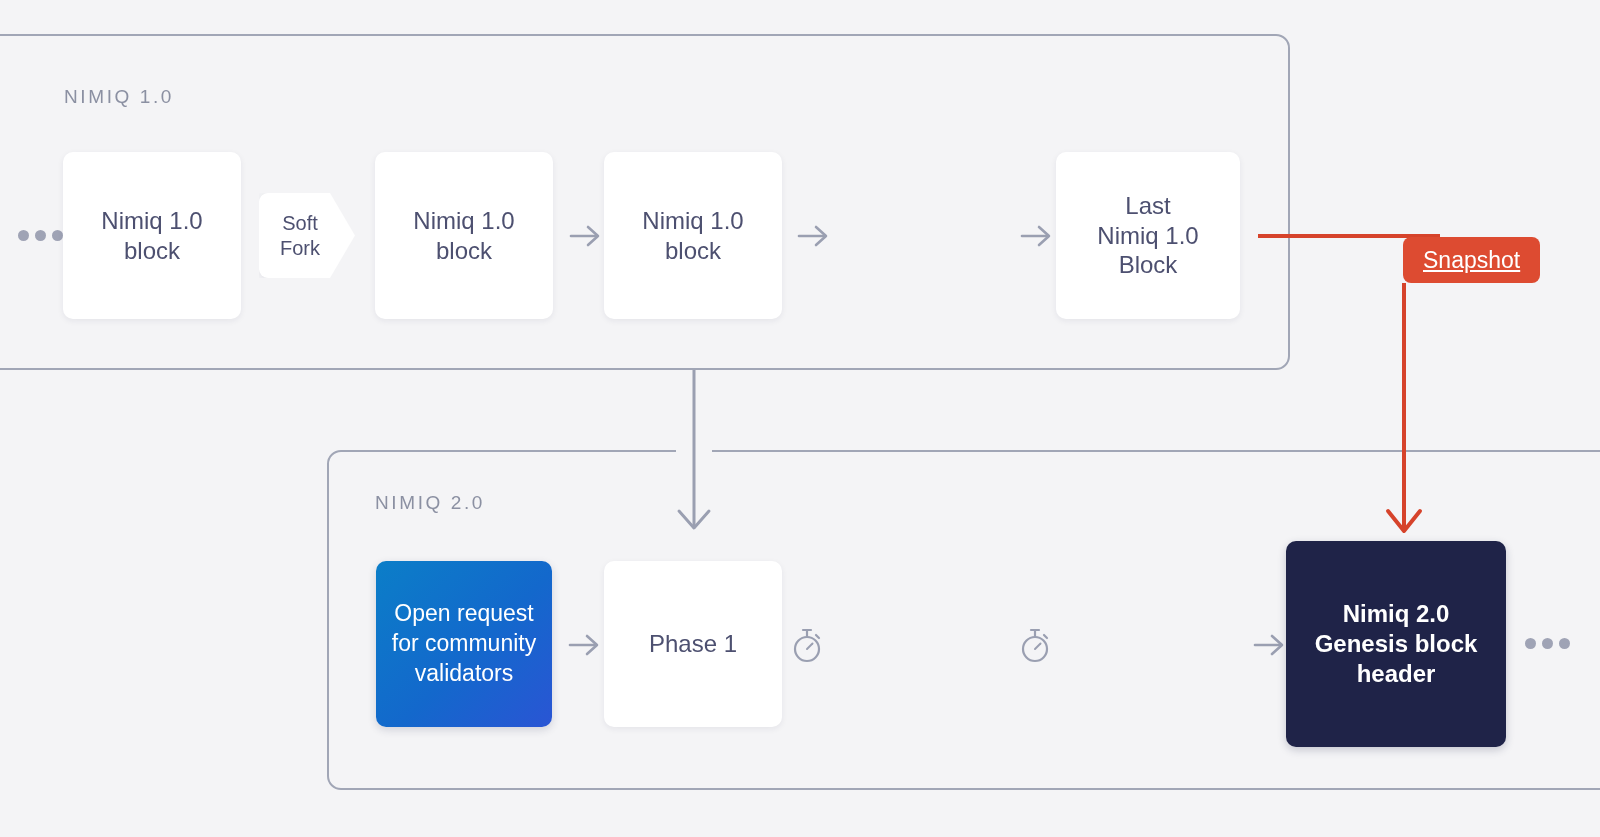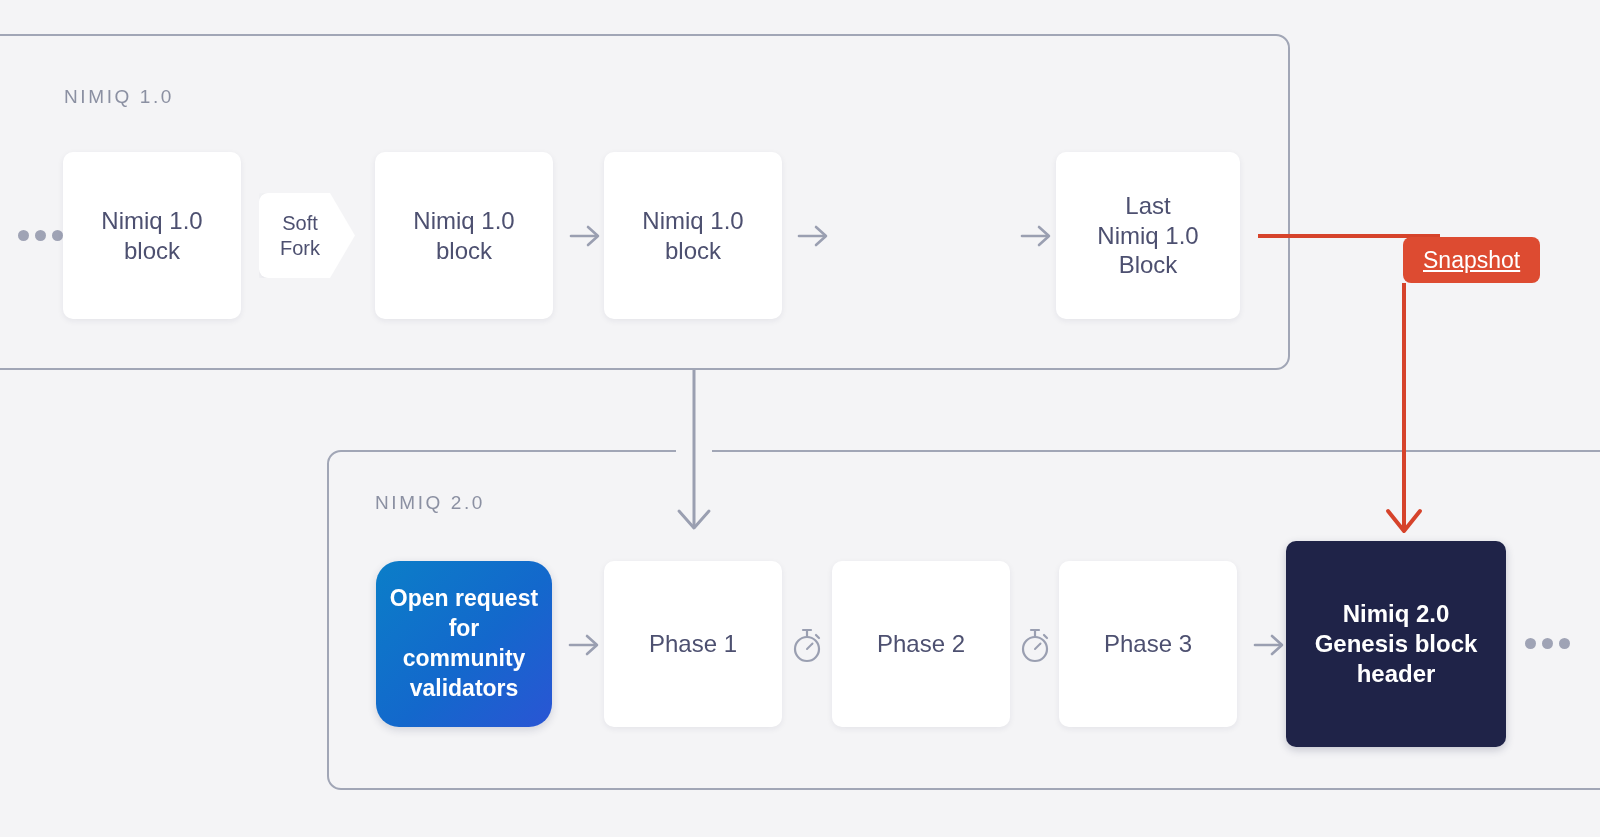--- a/index.html
+++ b/index.html
@@ -78,25 +78,24 @@
   }
   .block.dark {
     background: #1f2348;
     color: #ffffff;
     font-weight: 700;
     box-shadow: 0 3px 8px rgba(31,35,72,0.22);
   }
   .block.blue {
     background: linear-gradient(135deg, #0b7ec8 0%, #1368cc 55%, #2a55d4 100%);
     color: #ffffff;
-    font-weight: 700;
+    font-weight: 400;
     box-shadow: 0 3px 8px rgba(31,35,72,0.16);
     font-size: 23px;
     line-height: 1.3;
-    border-radius: 23px;
   }
 
   
   #blk-n1-a { left: 63px;   top: 152px; width: 178px; height: 167px; }
   #blk-n1-b { left: 375px;  top: 152px; width: 178px; height: 167px; }
   #blk-n1-c { left: 604px;  top: 152px; width: 178px; height: 167px; }
   #blk-halted { left: 832px; top: 152px; width: 178px; height: 167px; }
   #blk-last  { left: 1056px; top: 152px; width: 184px; height: 167px; }
 
   
@@ -308,37 +307,31 @@
   <span class="stopwatch" id="watch-1">
     <svg viewBox="0 0 34 38" width="34" height="38">
       <circle cx="17" cy="23" r="12" fill="none" stroke="#9a9fb1" stroke-width="2.2"></circle>
       <line x1="13" y1="4" x2="21" y2="4" stroke="#9a9fb1" stroke-width="2.2" stroke-linecap="round"></line>
       <line x1="17" y1="4" x2="17" y2="10" stroke="#9a9fb1" stroke-width="2.2" stroke-linecap="round"></line>
       <line x1="26" y1="9" x2="29" y2="12" stroke="#9a9fb1" stroke-width="2.2" stroke-linecap="round"></line>
       <line x1="17" y1="23" x2="22.5" y2="17.5" stroke="#9a9fb1" stroke-width="2" stroke-linecap="round"></line>
     </svg>
   </span>
 
-  <div class="block" id="blk-phase2">
-    <span>Phase 2</span>
-  </div>
 
   <span class="stopwatch" id="watch-2">
     <svg viewBox="0 0 34 38" width="34" height="38">
       <circle cx="17" cy="23" r="12" fill="none" stroke="#9a9fb1" stroke-width="2.2"></circle>
       <line x1="13" y1="4" x2="21" y2="4" stroke="#9a9fb1" stroke-width="2.2" stroke-linecap="round"></line>
       <line x1="17" y1="4" x2="17" y2="10" stroke="#9a9fb1" stroke-width="2.2" stroke-linecap="round"></line>
       <line x1="26" y1="9" x2="29" y2="12" stroke="#9a9fb1" stroke-width="2.2" stroke-linecap="round"></line>
       <line x1="17" y1="23" x2="22.5" y2="17.5" stroke="#9a9fb1" stroke-width="2" stroke-linecap="round"></line>
     </svg>
   </span>
 
-  <div class="block" id="blk-phase3">
-    <span>Phase 3</span>
-  </div>
 
   <span class="arrow-glyph" id="arw-5">
     <svg viewBox="0 0 44 44" width="44" height="44">
       <line x1="8" y1="22" x2="34" y2="22" stroke="#9a9fb1" stroke-width="2.6" stroke-linecap="round"></line>
       <polyline points="25,13 35,22 25,31" fill="none" stroke="#9a9fb1" stroke-width="2.6" stroke-linecap="round" stroke-linejoin="round"></polyline>
     </svg>
   </span>
 
   <div class="block dark" id="blk-genesis">
     <div>

